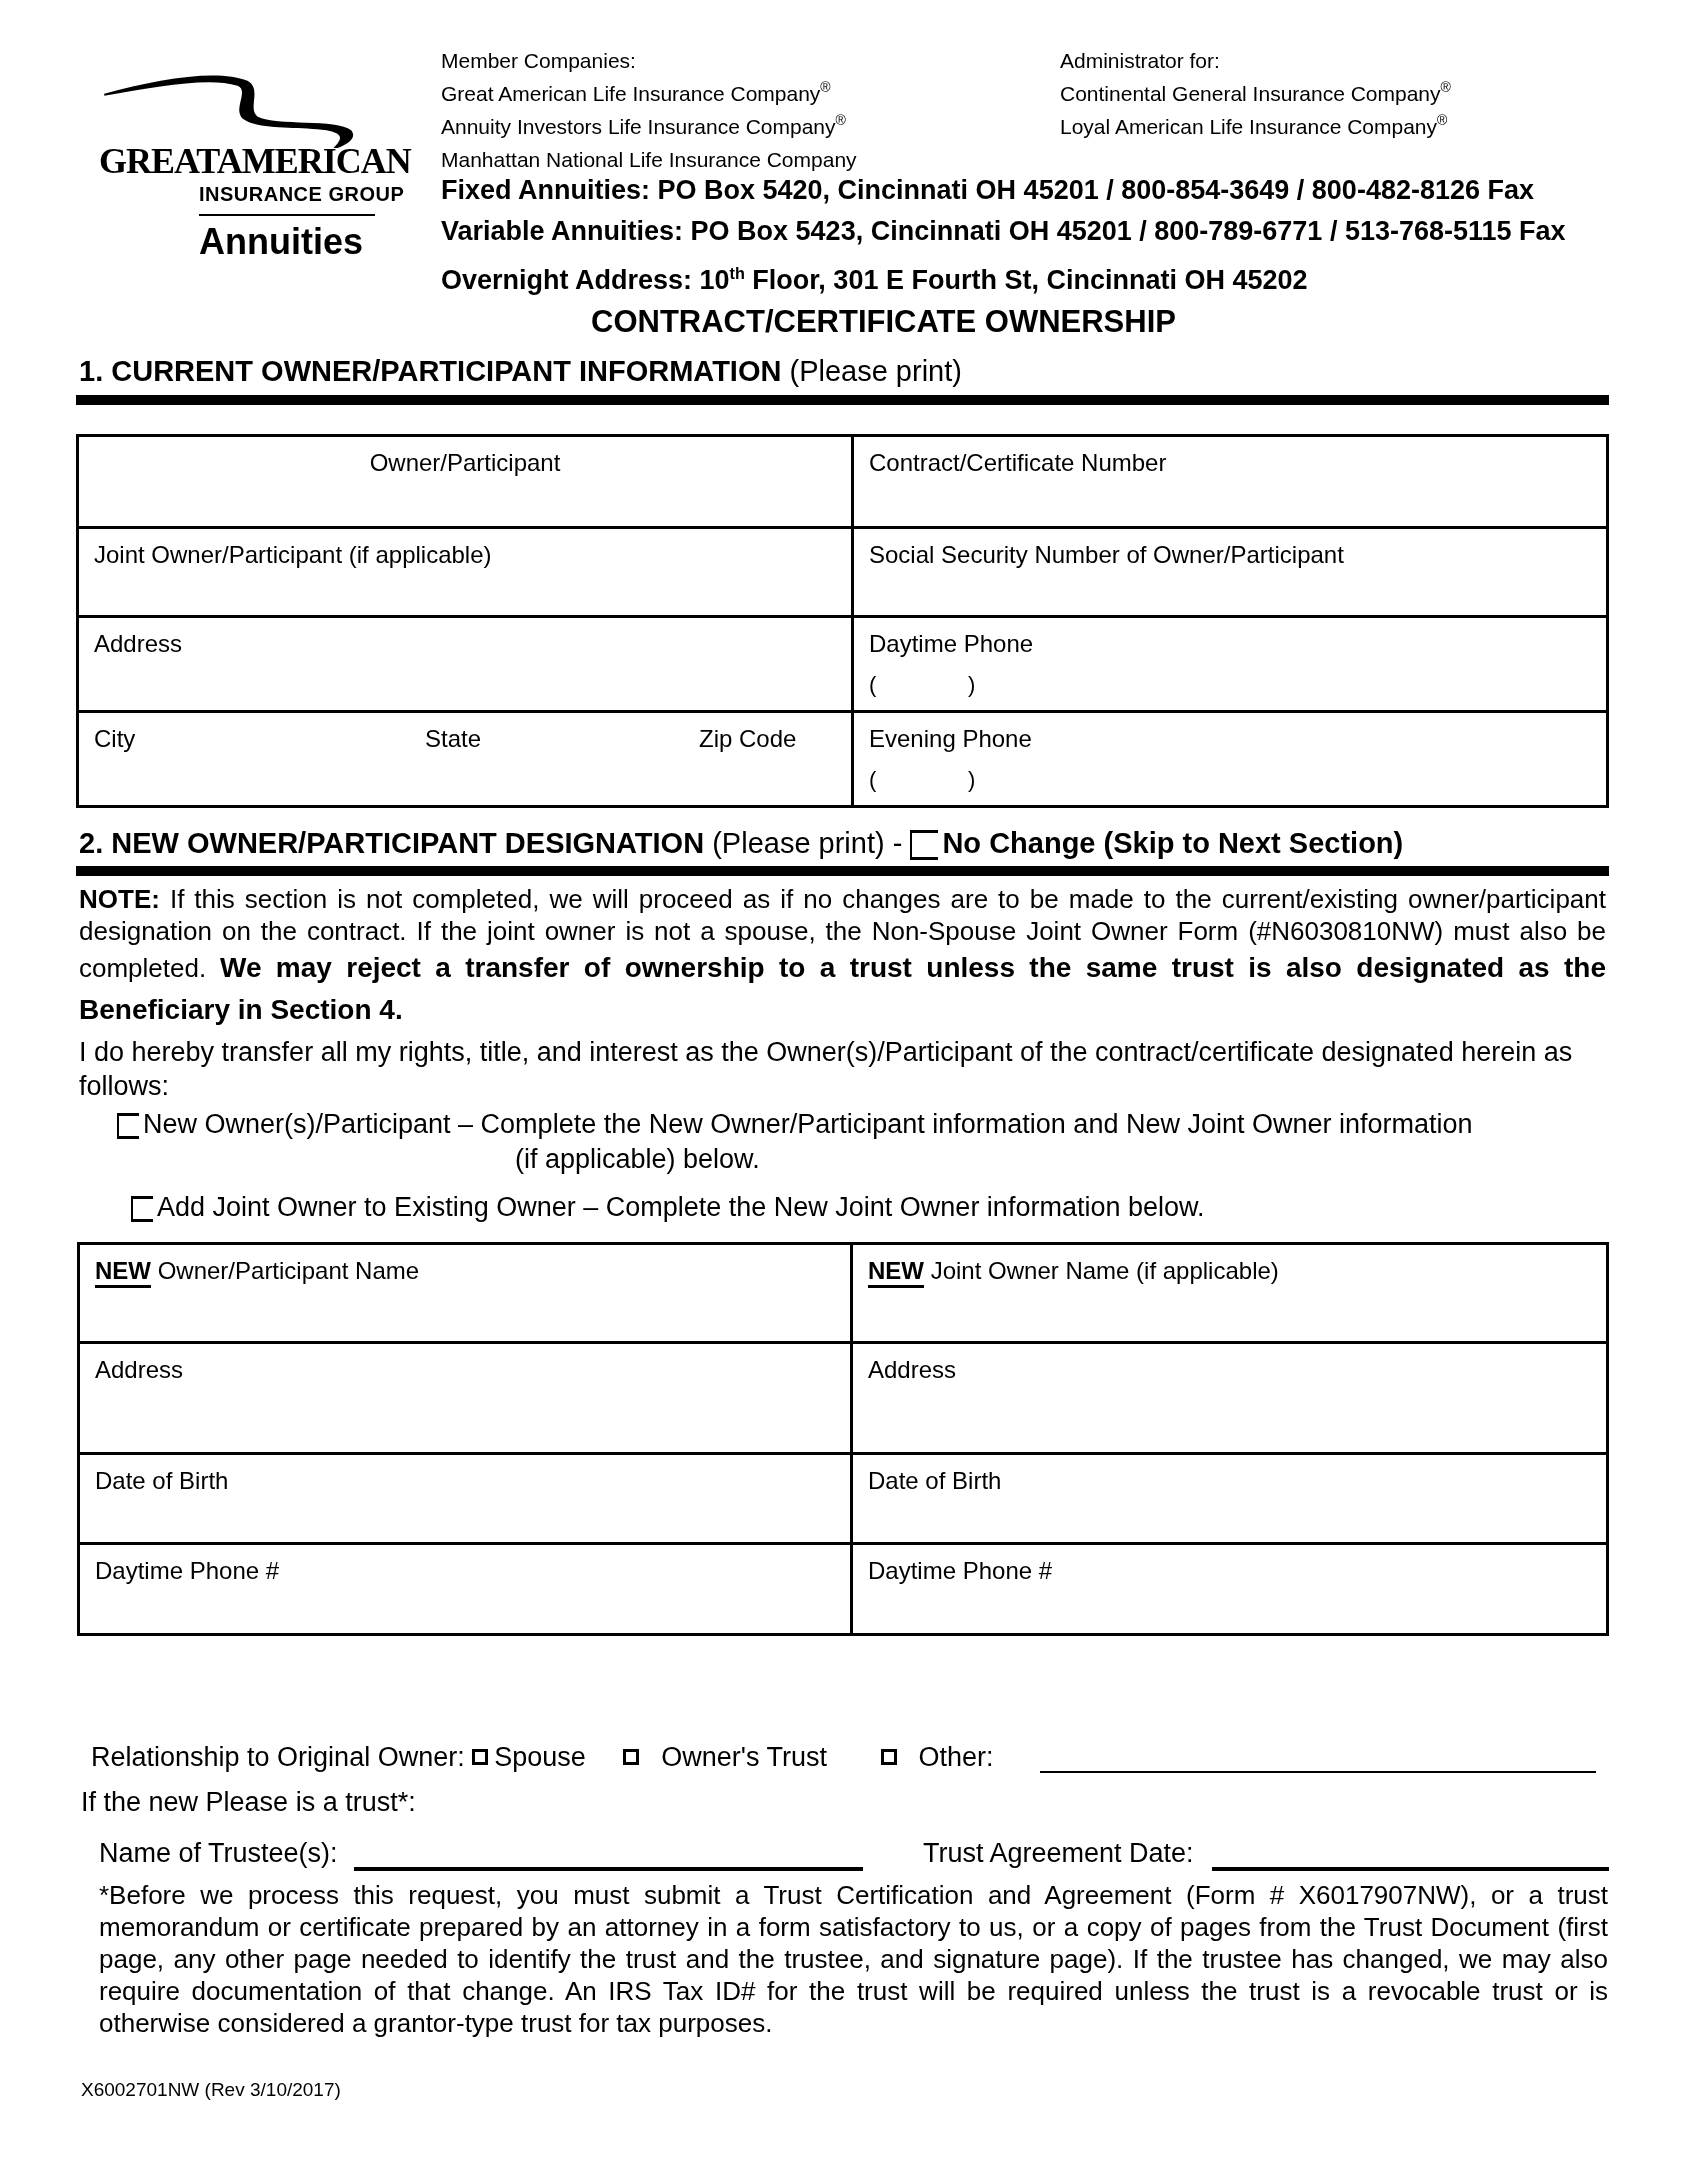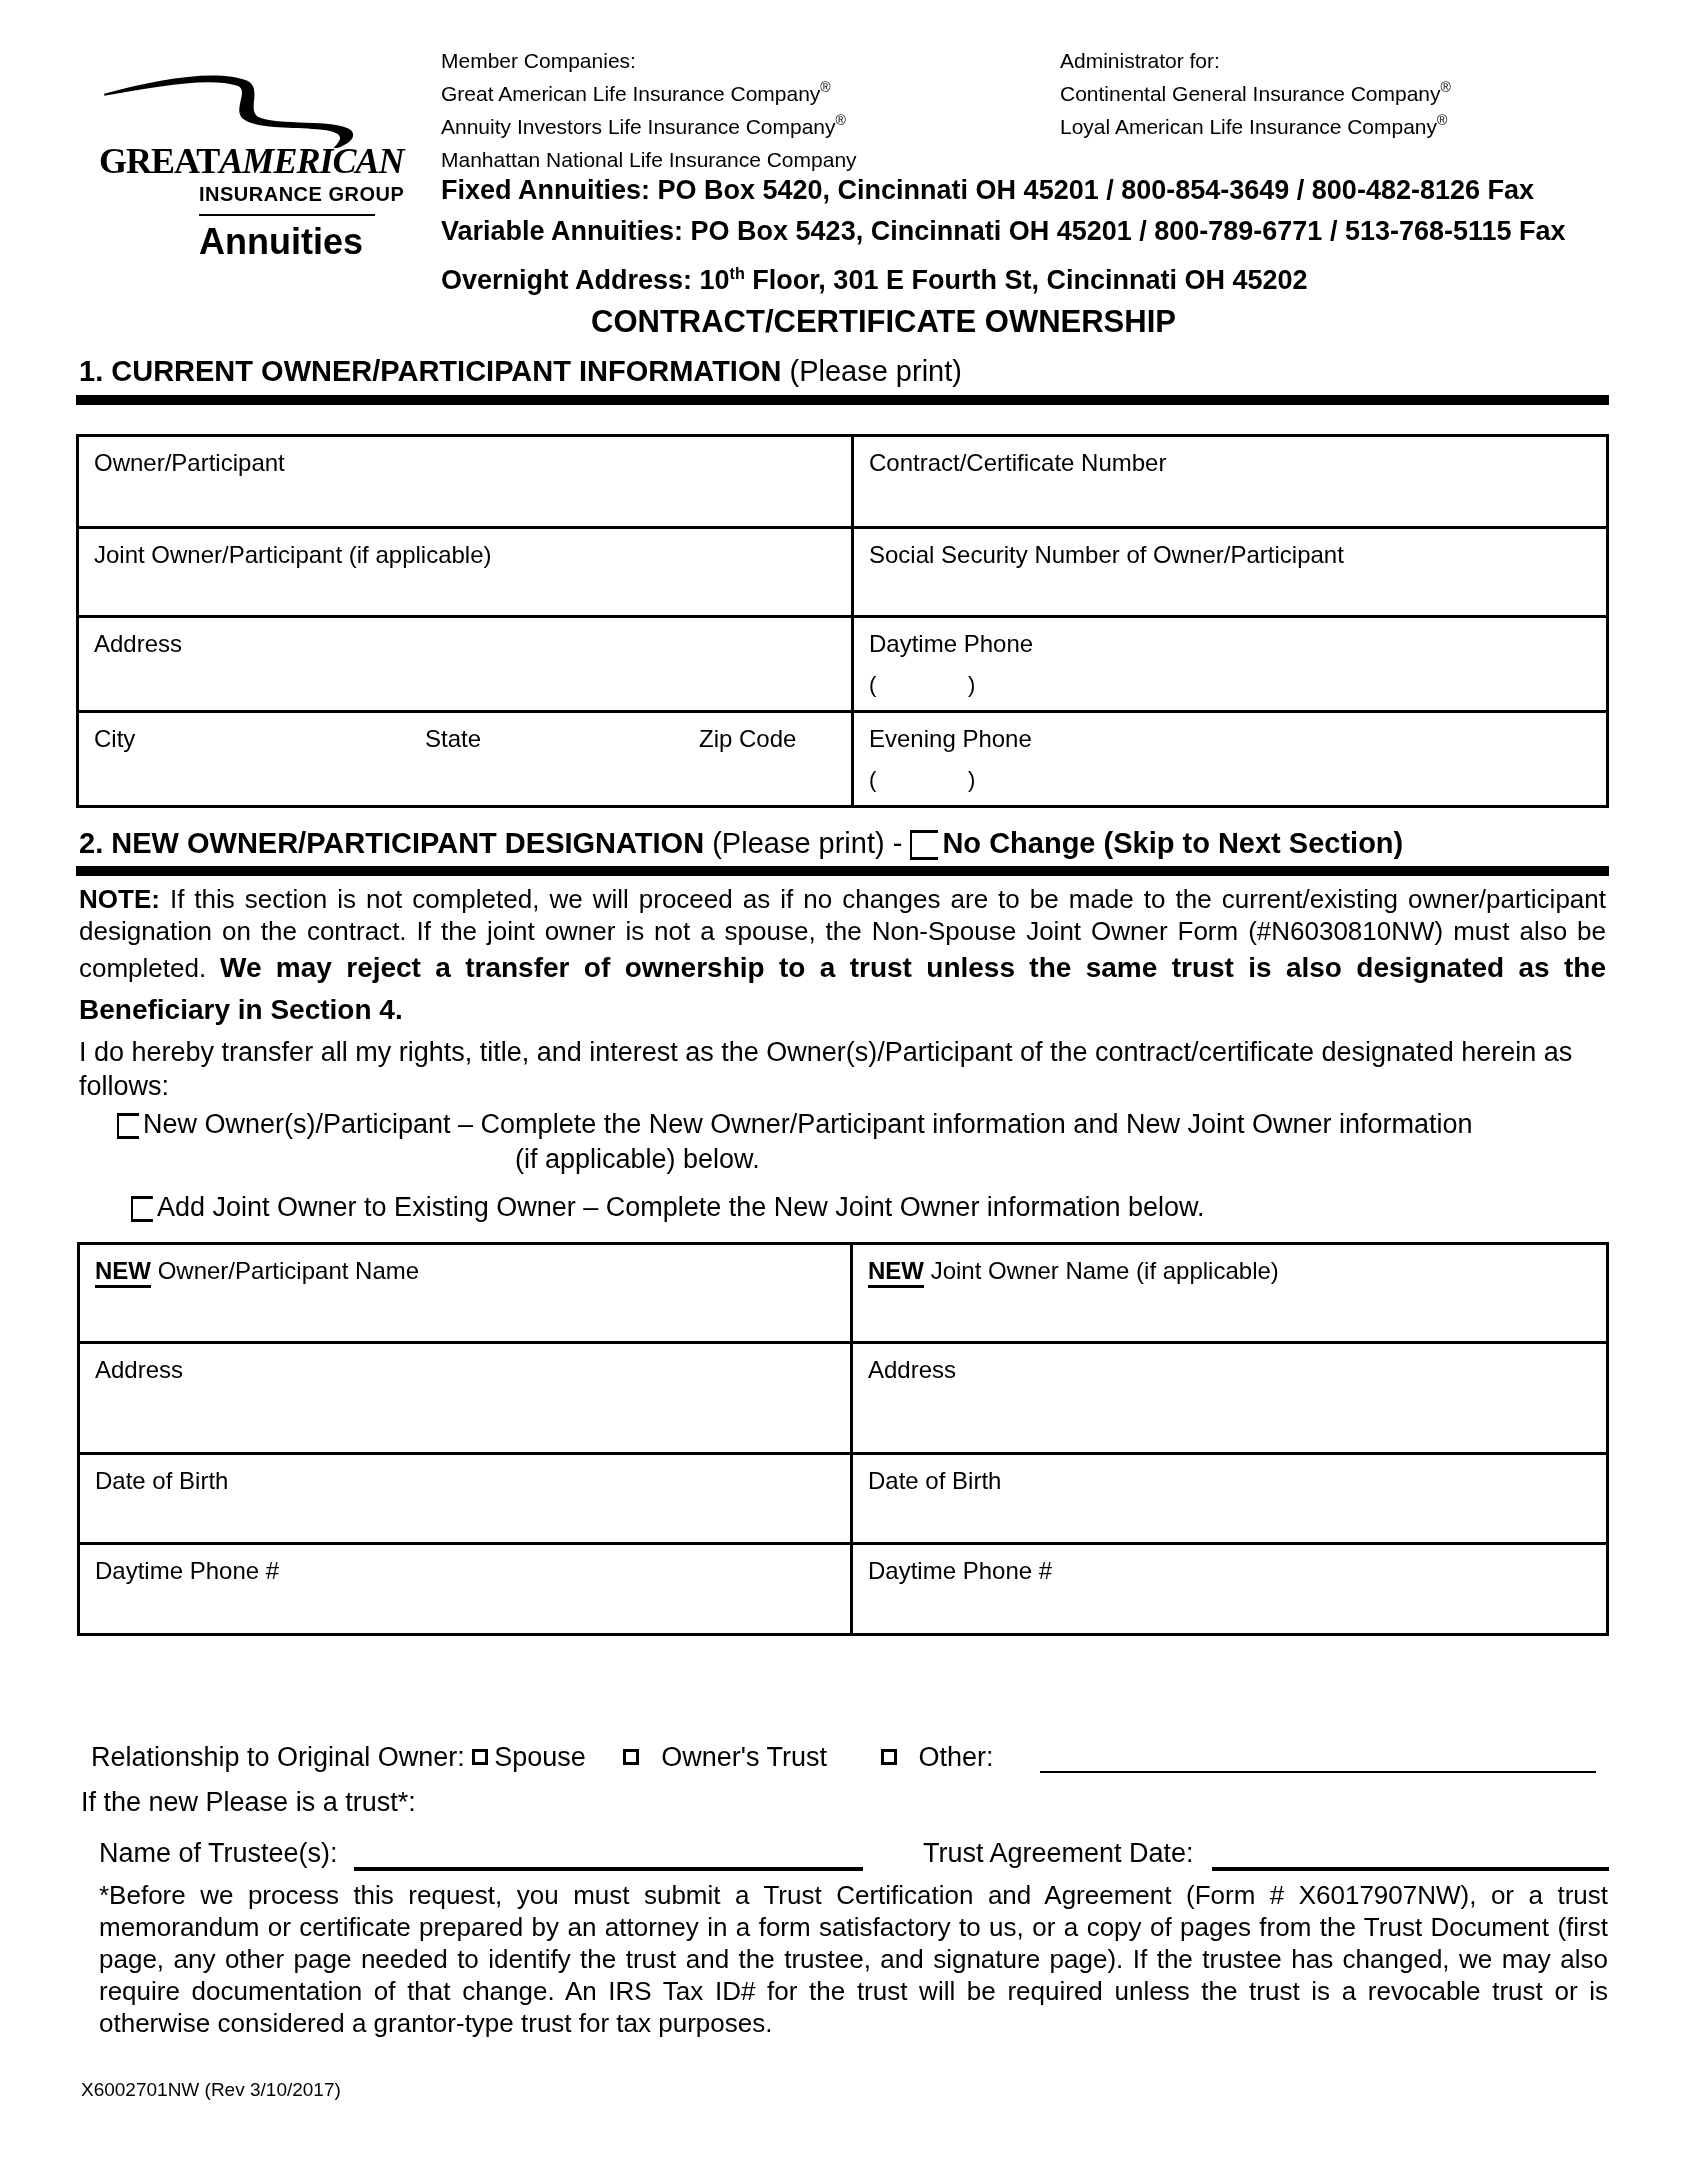--- a/index.html
+++ b/index.html
@@ -25,21 +25,21 @@
   .uline { text-decoration:underline; text-decoration-thickness:3px; text-underline-offset:6px; font-weight:bold; }
 </style>
 </head>
 <body>
 
 <div class="abs" style="left:94px; top:69px; width:297px; height:198px;">
   <svg width="287" height="79" viewBox="0 0 290 80" style="position:absolute; left:5px; top:0;">
     <path d="M5 25 C 60 10, 120 0, 150 12 C 165 20, 150 40, 160 48 C 180 58, 240 50, 255 62 C 262 70, 250 78, 235 82 C 245 72, 250 66, 230 62 C 200 58, 160 62, 145 50 C 135 40, 152 22, 140 17 C 110 8, 60 18, 5 27 Z" fill="#000"></path>
   </svg>
   <div style="position:absolute; left:5px; top:71px; font-family:'Liberation Serif', serif; font-weight:bold; font-size:36px; letter-spacing:-1px; white-space:nowrap;">
-    <span>GREAT</span><span style="font-style:italic;">AMERICAN</span>
+    <span>GREAT</span><span style="">AMERICAN</span>
   </div>
   <div style="position:absolute; left:105px; top:114px; font-size:20px; font-weight:bold; letter-spacing:0.5px; white-space:nowrap;">INSURANCE GROUP</div>
   <div style="position:absolute; left:105px; top:145px; width:176px; height:2px; background:#000;"></div>
   <div style="position:absolute; left:105px; top:152px; font-size:36px; font-weight:bold;">Annuities</div>
 </div>
 
 <div class="abs hdr-small" style="left:441px; top:44px;">
   <div>Member Companies:</div>
   <div><span>Great American Life Insurance Company</span><span class="reg">®</span></div>
   <div><span>Annuity Investors Life Insurance Company</span><span class="reg">®</span></div>
@@ -59,21 +59,21 @@
 <div class="abs title" style="left:0; width:1683px; top:304px; padding-left:84px; box-sizing:border-box;">CONTRACT/CERTIFICATE OWNERSHIP</div>
 
 <div class="abs sec-head" style="left:79px; top:355px;text-align:center;">
   <b>1.  CURRENT OWNER/PARTICIPANT INFORMATION</b><span> (Please print)</span>
 </div>
 <div class="abs rule" style="left:76px; top:395px; width:1533px;"></div>
 
 <table class="grid" style="left:76px; top:434px; width:1533px;">
   <tbody>
       <tr style="height:92px;">
-    <td style="width:775px;"><span>Owner/Participant</span></td>
+    <td style="width:775px;text-align:center;"><span>Owner/Participant</span></td>
     <td><span>Contract/Certificate Number</span></td>
   </tr>
   <tr style="height:89px;">
     <td><span>Joint Owner/Participant (if applicable)</span></td>
     <td><span>Social Security Number of Owner/Participant</span></td>
   </tr>
   <tr style="height:90px;">
     <td><span>Address</span></td>
     <td><span>Daytime Phone</span><span class="paren" style="white-space:pre;">(               )</span></td>
   </tr>

